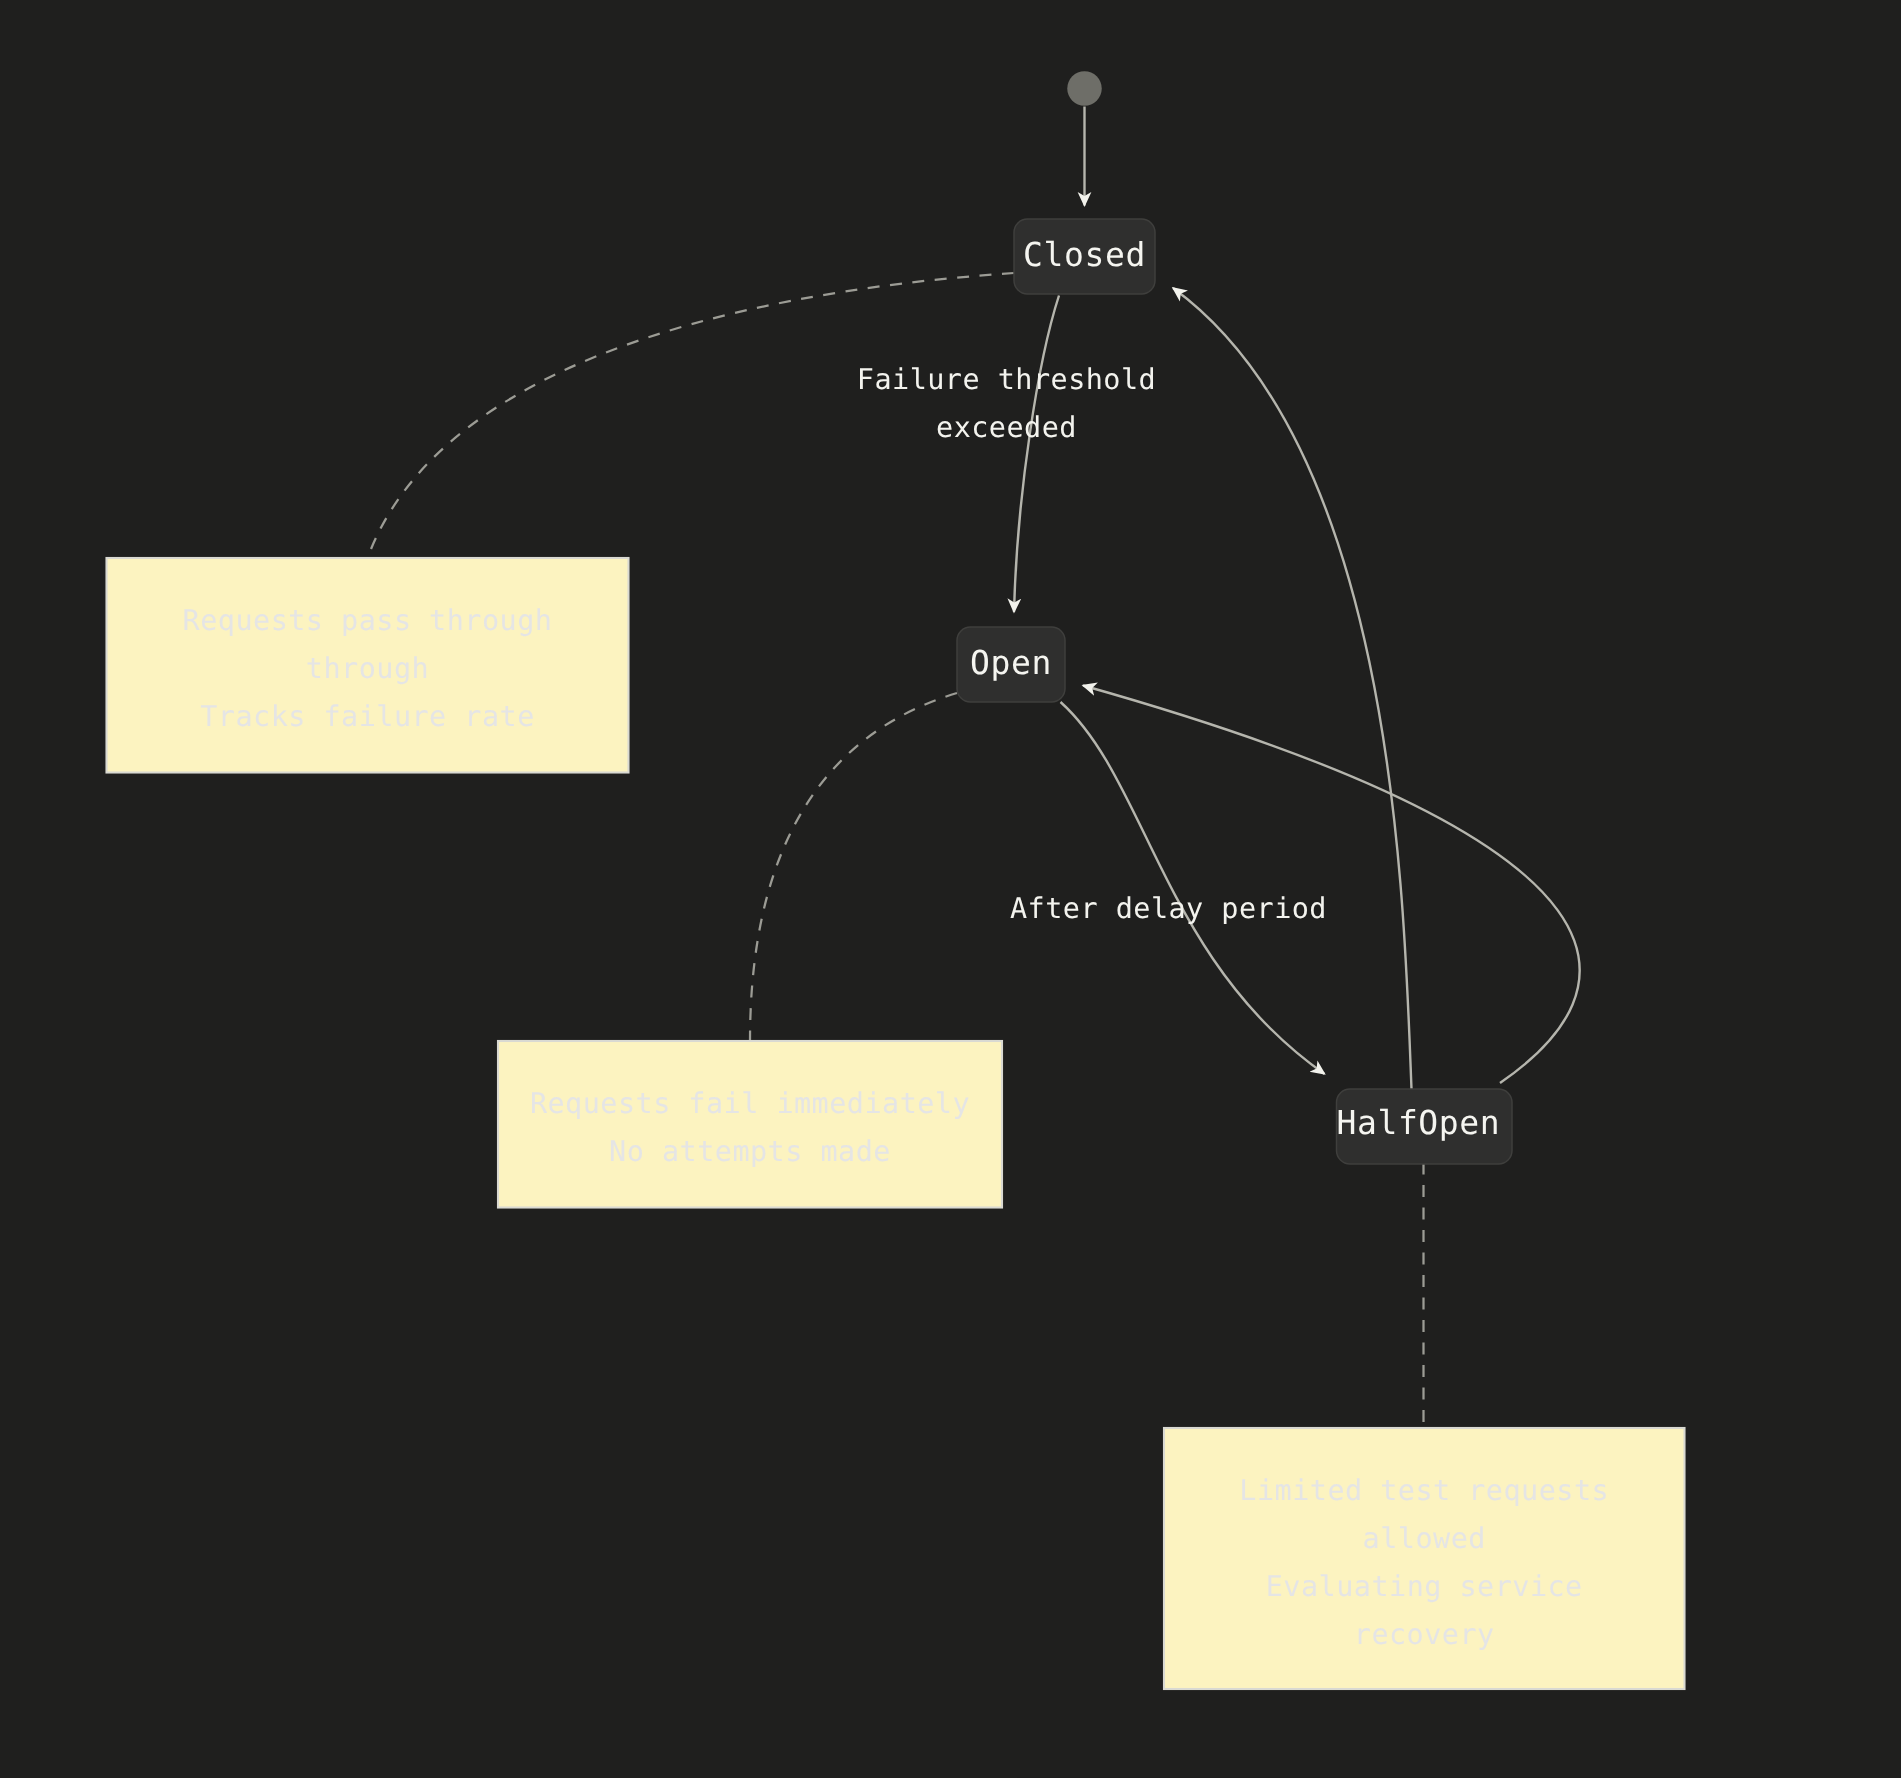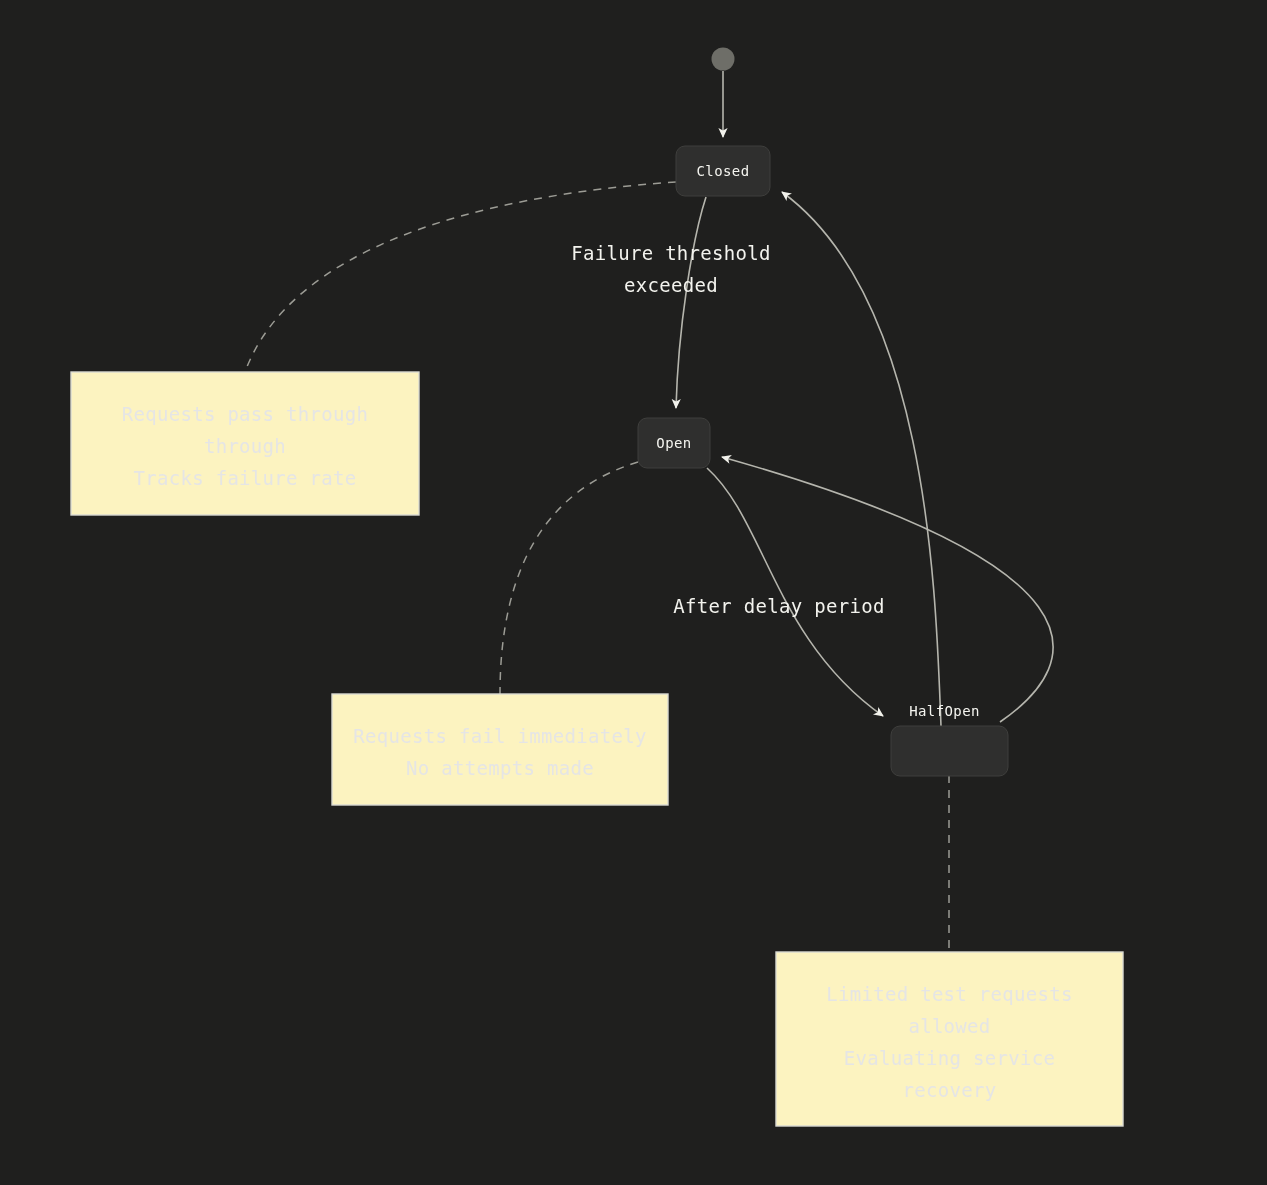--- a/index.html
+++ b/index.html
@@ -41,21 +41,21 @@
     stroke-width: 1px;
   }
   .note-box {
     fill: #fcf3c0;
     stroke: #d9d9d2;
     stroke-width: 1.4px;
   }
   .state-label {
     position: absolute;
     color: #f5f5f0;
-    font-size: 14px;
+    font-size: 22px;
     line-height: 22px;
     letter-spacing: 0.4px;
     white-space: nowrap;
     text-align: center;
     pointer-events: none;
   }
   .edge-label {
     position: absolute;
     color: #f3f3ee;
     font-size: 19px;
@@ -108,21 +108,21 @@
     <rect class="state-box" x="638" y="418" width="72" height="50" rx="9" ry="9"></rect>
     <rect class="state-box" x="891" y="726" width="117" height="50" rx="9" ry="9"></rect>
 
     <rect class="note-box" x="71" y="372" width="348" height="143"></rect>
     <rect class="note-box" x="332" y="694" width="336" height="111"></rect>
     <rect class="note-box" x="776" y="952" width="347" height="174"></rect>
   </svg>
 
   <div class="state-label" style="left:676px; top:160px; width:94px;">Closed</div>
   <div class="state-label" style="left:638px; top:432px; width:72px;">Open</div>
-  <div class="state-label" style="left:891px; top:700px; width:107px;">HalfOpen</div>
+  <div class="state-label" style="left:891px; top:739px; width:107px;">HalfOpen</div>
 
   <div class="edge-label" style="left:526px; top:237px; width:290px;"><span>Failure threshold</span><br><span>exceeded</span></div>
 
   <div class="edge-label" style="left:626px; top:590px; width:306px;">After delay period</div>
 
 
 
   <div class="note-text" style="left:81px; top:398px; width:328px;"><span>Requests pass through</span><br><span>through</span><br><span>Tracks failure rate</span></div>
 
   <div class="note-text" style="left:342px; top:720px; width:316px;"><span>Requests fail immediately</span><br><span>No attempts made</span></div>

